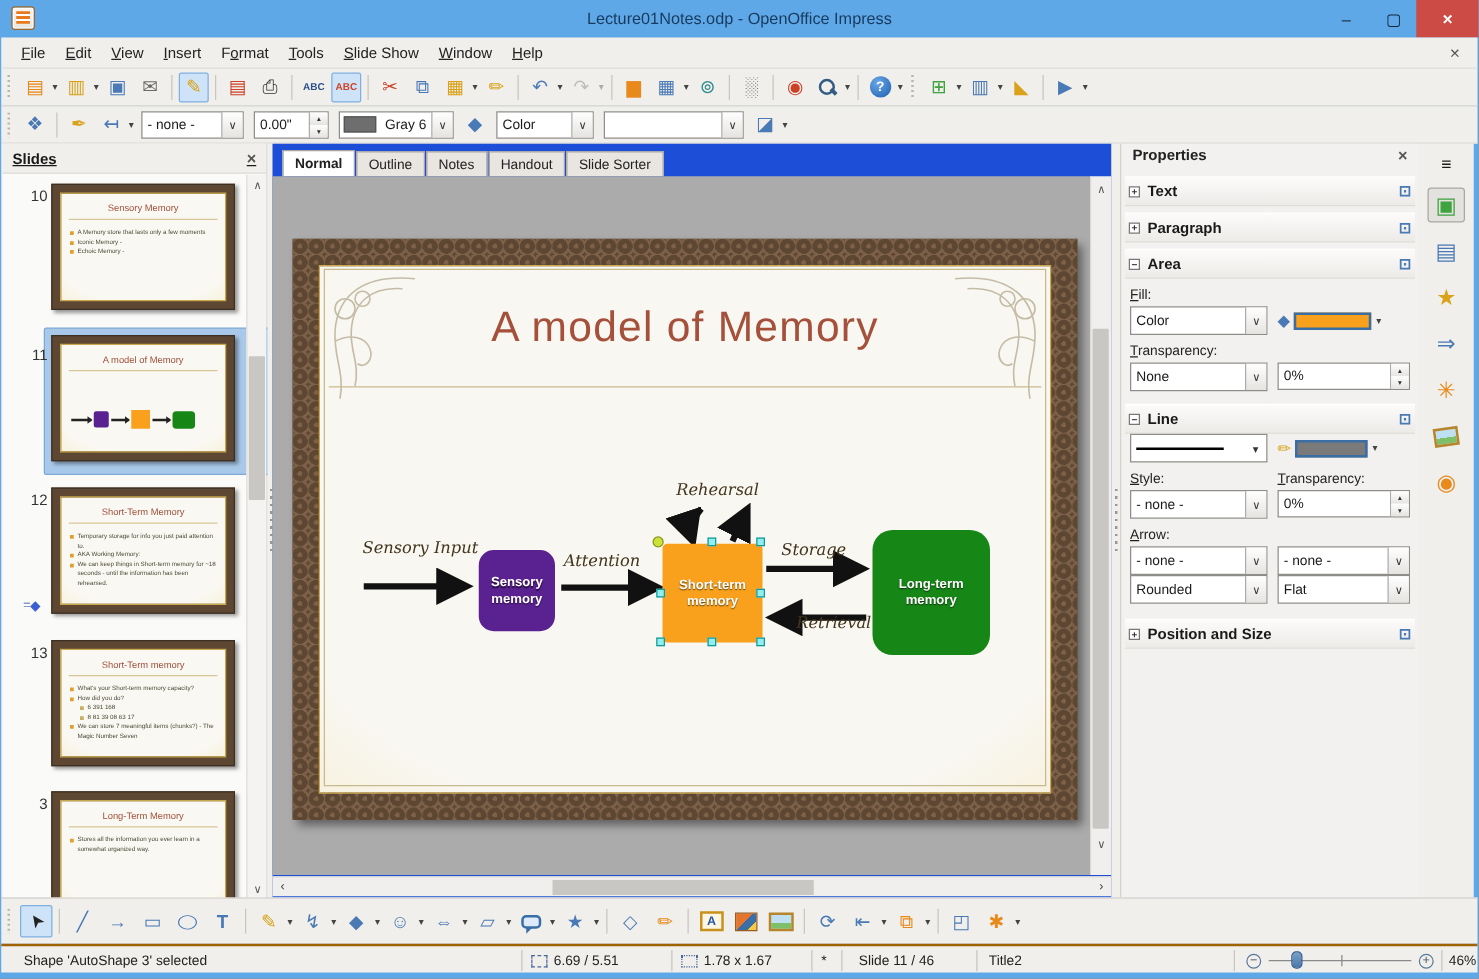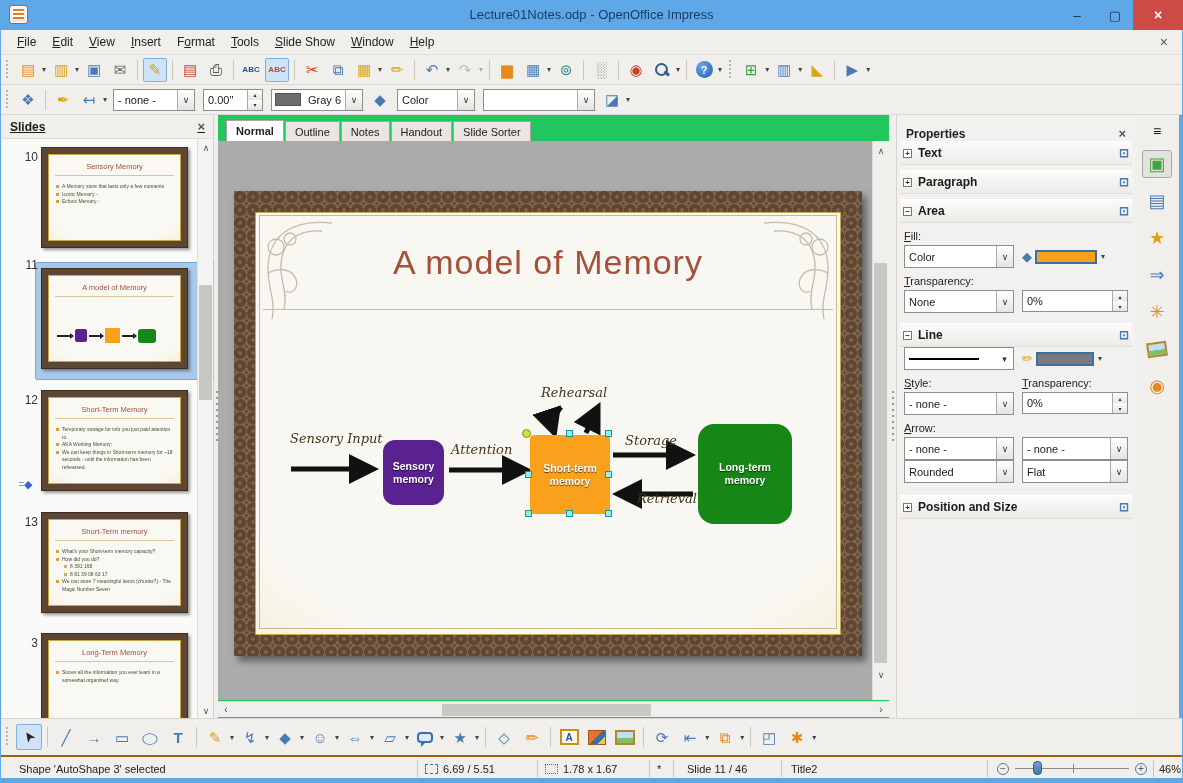--- a/index.html
+++ b/index.html
@@ -70,21 +70,21 @@
   .minidiag .ma::after{content:"";position:absolute;right:-1px;top:-2px;border-left:4px solid #222;border-top:3px solid transparent;border-bottom:3px solid transparent;}
   .mb{flex:none;}
   #anim-ind{position:absolute;left:22px;width:14px;height:14px;}
   #anim-ind::before{content:"◆";position:absolute;font-size:11px;color:#3a5fd0;}
   #anim-ind::after{content:"";position:absolute;left:-5px;top:4px;width:5px;height:6px;background:repeating-linear-gradient(180deg,#8899cc 0 1px,transparent 1px 3px);}
   .panel-vscroll{position:absolute;width:16px;background:#f4f3f1;border-left:1px solid #e0ddd8;}
   .scr-btn{position:absolute;left:0;width:16px;height:15px;display:flex;align-items:center;justify-content:center;font-size:9px;color:#555;}
   .scr-thumb{position:absolute;left:1px;width:13px;background:#c9c7c3;border-radius:1px;}
 
   
-  #canvas{position:absolute;left:217px;top:0;width:671px;height:603px;background:#22c55e;}
+  #canvas{position:absolute;left:217px;top:0;width:671px;height:603px;background:#1d4ed8;}
   #view-tabs{position:absolute;left:8px;top:3px;height:23px;display:flex;align-items:flex-end;}
   .vtab{font-size:11px;padding:4px 9px 3px;background:#e9e6e2;border:1px solid #a9a6a1;border-bottom:none;margin-right:1px;color:#222;}
   .vtab.active{background:#fff;font-weight:bold;padding-bottom:4px;}
   #workspace{position:absolute;left:0;top:26px;width:654px;height:559px;background:#ababab;overflow:hidden;}
   #canvas-vscroll{position:absolute;right:0;top:26px;width:17px;height:559px;background:#f0efed;border-left:1px solid #dddad5;}
   #canvas-hscroll{position:absolute;left:0;bottom:1px;width:671px;height:16px;background:#f0efed;border-top:1px solid #dddad5;display:flex;align-items:center;}
   .hthumb{position:absolute;left:224px;width:209px;top:2px;height:12px;background:#c9c7c3;}
   .hbtn{width:16px;text-align:center;font-size:10px;color:#444;}
 
   
@@ -102,21 +102,21 @@
   .handle{position:absolute;width:7px;height:7px;background:#8ef0f0;border:1px solid #1b9696;}
   #handle-adj{position:absolute;width:9px;height:9px;border-radius:50%;background:#cde03c;border:1px solid #86961a;}
   #diag-svg{position:absolute;left:0;top:0;}
 
   
   .vsplit{position:absolute;top:0;width:6px;height:603px;background:#f1efec;}
   .vsplit::after{content:"";position:absolute;left:2px;top:276px;width:2px;height:52px;background:repeating-linear-gradient(180deg,#9a978f 0 2px,transparent 2px 6px);}
 
   
   #props{position:absolute;left:895px;top:0;width:239px;height:603px;background:#f2f1ef;border-left:1px solid #d5d2cc;padding:0 7px;}
-  #props-header{height:26px;display:flex;align-items:flex-end;font-size:12px;font-weight:bold;color:#222;padding:2px 2px 0;}
+  #props-header{height:26px;display:flex;align-items:flex-start;font-size:12px;font-weight:bold;color:#222;padding:2px 2px 0;}
   #props-close{margin-left:auto;color:#555;font-size:13px;}
   .sect{height:24px;display:flex;align-items:center;gap:6px;font-size:12px;font-weight:bold;background:linear-gradient(#fcfbfa,#ecebe8);border-top:1px solid #fff;border-bottom:1px solid #dfddd8;padding:0 3px;margin:0 -4px;}
   .exp{width:9px;height:9px;border:1px solid #777;background:#fff;font-size:8px;line-height:7px;text-align:center;color:#333;flex:none;}
   .launch{margin-left:auto;color:#4a7ab5;font-size:12px;}
   .plabel{font-size:11px;color:#222;margin:7px 0 3px;}
   .prow{display:flex;gap:8px;}
   .pcol{width:110px;flex:none;}
   .pcol2{width:106px;flex:none;}
   .pcombo{height:23px;border:1px solid #8f8d89;background:#fff;display:flex;align-items:center;font-size:11px;}
   .pcombo .cv{padding:0 4px;}
@@ -345,21 +345,21 @@
           <div class="thumb-rule"></div>
           <div class="thumb-bullets">
             <div class="tb-line">A Memory store that lasts only a few moments</div>
             <div class="tb-line">Iconic Memory -</div>
             <div class="tb-line">Echoic Memory -</div>
           </div>
         </div>
       </div>
 
       <div id="sel-hilite" style="top:147px;height:118px"></div>
-      <div class="thumb-num" style="left:6px;top:143px">11</div>
+      <div class="thumb-num" style="left:6px;top:162px">11</div>
       <div class="thumb" style="top:153px">
         <div class="thumb-inner">
           <div class="thumb-title">A model of Memory</div>
           <div class="thumb-rule"></div>
           <div class="minidiag">
             <span class="ma" style="max-width:16px"></span>
             <span class="mb" style="width:12px;height:13px;background:#5a2190;border-radius:2px"></span>
             <span class="ma" style="max-width:14px"></span>
             <span class="mb" style="width:15px;height:15px;background:#f9a11c"></span>
             <span class="ma" style="max-width:14px"></span>

